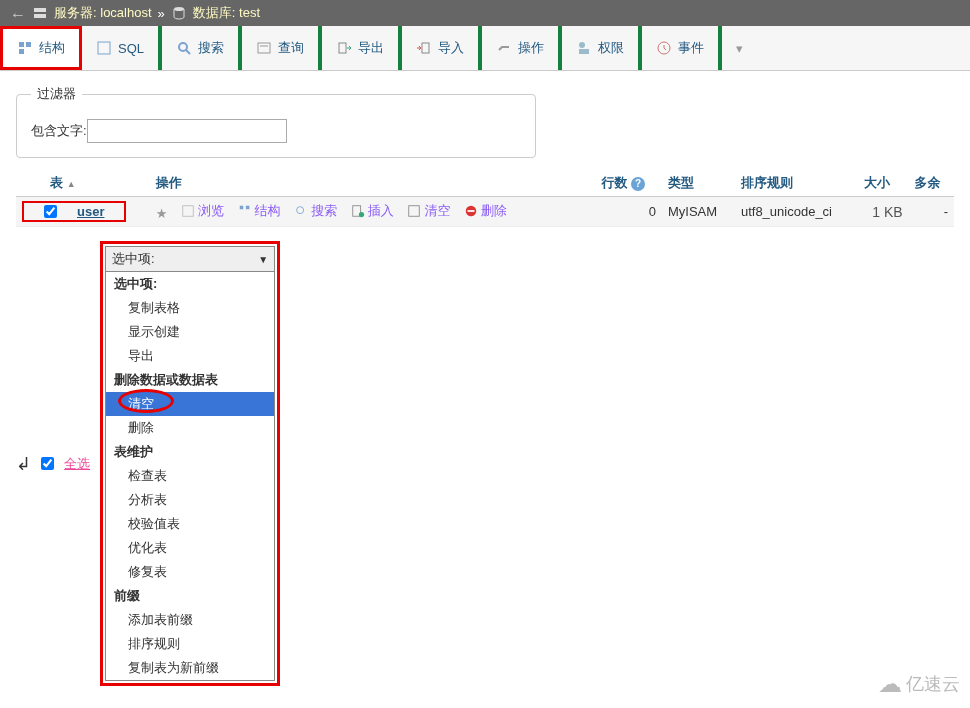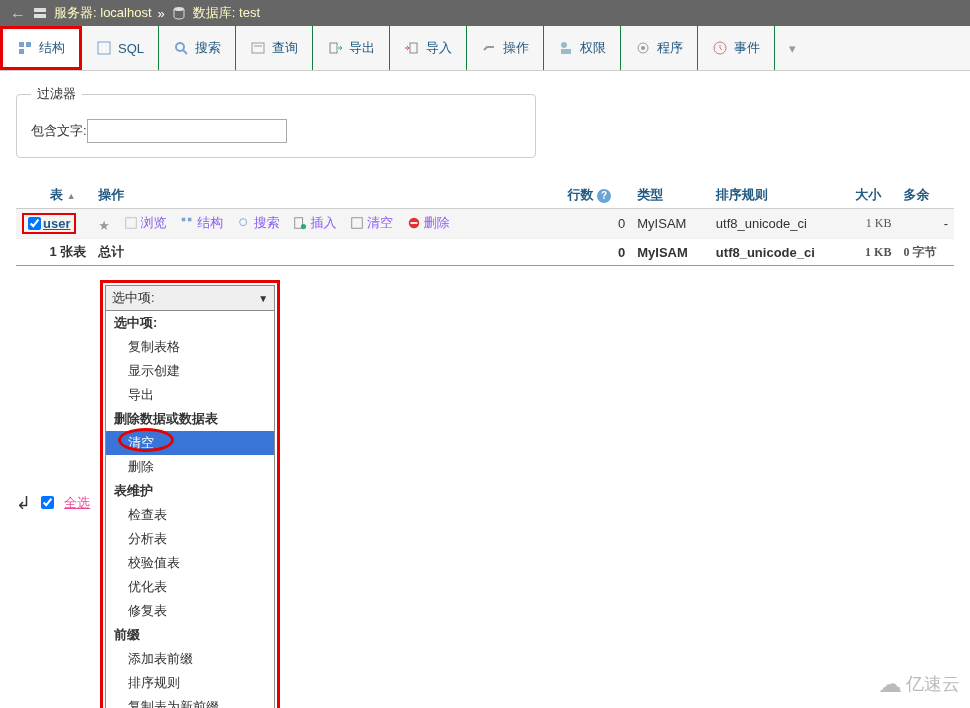--- a/index.html
+++ b/index.html
@@ -4,40 +4,40 @@
 <style>
 * { box-sizing: border-box; margin: 0; padding: 0; }
 body { font-family: sans-serif; font-size: 13px; color: #333; background: #fff; width: 970px; height: 708px; position: relative; }
 
 .breadcrumb { background: #666; color: #fff; padding: 4px 10px; font-size: 13px; display: flex; align-items: center; gap: 6px; }
 .breadcrumb .arrow-back { color: #ccc; font-size: 16px; }
 .breadcrumb a { color: #fef9c3; text-decoration: none; }
 .icon-sm { width: 14px; height: 14px; display: inline-block; vertical-align: middle; }
 
 .tabs { display: flex; background: #f6f6f6; border-bottom: 1px solid #ccc; }
-.tab { display: flex; align-items: center; gap: 6px; padding: 10px 14px; border-right: 1px solid #15803d; color: #235a81; cursor: pointer; font-size: 13px; }
+.tab { display: flex; align-items: center; gap: 6px; padding: 10px 14px; border-right: 4px solid #15803d; color: #235a81; cursor: pointer; font-size: 13px; }
 .tab.active { background: #fff; }
 .red-box { border: 3px solid #e60000; }
 
 .content { padding: 14px 16px; }
-fieldset.filter { border: 1px solid #ccc; padding: 10px 14px 14px; border-radius: 4px; margin-bottom: 24px; max-width: 520px; }
+fieldset.filter { border: 1px solid #ccc; padding: 10px 14px 14px; border-radius: 4px; margin-bottom: 12px; max-width: 520px; }
 fieldset.filter legend { padding: 0 6px; color: #333; }
 .form-row { display: flex; align-items: center; margin-top: 6px; }
 input[type=text] { border: 1px solid #aaa; padding: 4px 6px; background: #fff; height: 24px; }
 
 table.tbl { width: 100%; border-collapse: collapse; font-size: 13px; }
 table.tbl th { text-align: left; padding: 4px 6px; background: #fff; border-bottom: 1px solid #ccc; color: #235a81; cursor: pointer; font-weight: bold; }
 table.tbl td { padding: 4px 6px; border-bottom: 1px solid #eee; }
 tr.data-row td { background: #f5f5f5; }
 tr.totals td { font-weight: bold; border-top: 1px solid #999; border-bottom: 1px solid #999; }
 .op-link { color: #8b5cf6; margin-right: 10px; display: inline-flex; align-items: center; gap: 3px; }
 .op-link.muted { color: #999; }
 td.right, th.right { text-align: right; }
-.kb { font-size: 12px; color: #555; font-family: Liberation Serif, serif; }
-.user-box { border: 2px solid #e60000; padding: 1px 4px; display: inline-flex; align-items: center; gap: 2px; }
+.kb { font-size: 14px; color: #555; }
+.user-box { border: 2px solid #e60000; padding: 1px 20px; display: inline-flex; align-items: center; gap: 20px; }
 
 .select-all-row { display: flex; align-items: center; gap: 10px; margin: 14px 0; }
 .arrow-up-icon { font-size: 18px; transform: scaleX(-1); display:inline-block; }
 .check-all { color: #ec4899; }
 
 .dropdown-wrap { position: relative; border: 3px solid #e60000; padding: 2px; width: 180px; }
 .select-header { border: 1px solid #888; background: #efefef; padding: 3px 6px; display: flex; justify-content: space-between; align-items: center; }
 .select-header .tri { font-size: 10px; }
 .dropdown-list { background: #fff; border: 1px solid #888; border-top: none; }
 .dd-group { font-weight: bold; padding: 3px 8px; color: #333; }
@@ -120,27 +120,20 @@
         <path d="M3 10l3-3 7 0" fill="none" stroke="#999" stroke-width="2"></path>
       </svg>
     <span>操作</span>
   </div>
   <div class="tab">
     <svg class="i" viewBox="0 0 16 16">
         <circle cx="6" cy="5" r="3" fill="#9bc"></circle>
         <rect x="3" y="9" width="10" height="5" fill="#9bc"></rect>
       </svg>
     <span>权限</span>
-  </div>
-  <div class="tab">
-    <svg class="i" viewBox="0 0 16 16">
-        <circle cx="8" cy="8" r="5" fill="none" stroke="#999"></circle>
-        <circle cx="8" cy="8" r="2" fill="#999"></circle>
-      </svg>
-    <span>程序</span>
   </div>
   <div class="tab">
     <svg class="i" viewBox="0 0 16 16">
         <circle cx="8" cy="8" r="6" fill="none" stroke="#c77"></circle>
         <path d="M8 5v3l2 2" fill="none" stroke="#c77"></path>
       </svg>
     <span>事件</span>
   </div>
   <div class="tab" style="border-right:none;color:#999">▾</div>
 </div>
@@ -217,29 +210,20 @@
               </svg>
               <span>删除</span>
             </a>
         </td>
         <td class="right">0</td>
         <td>MyISAM</td>
         <td>utf8_unicode_ci</td>
         <td class="right kb">1 KB</td>
         <td class="right">-</td>
       </tr>
-      <tr class="totals">
-        <td colspan="2" class="right">1 张表</td>
-        <td>总计</td>
-        <td class="right">0</td>
-        <td>MyISAM</td>
-        <td>utf8_unicode_ci</td>
-        <td class="right kb">1 KB</td>
-        <td class="kb">0 字节</td>
-      </tr>
     </tbody>
   </table>
 
   <div class="select-all-row">
     <span class="arrow-up-icon">↳</span>
     <input type="checkbox" checked="" style="">
     <a href="#" class="check-all">全选</a>
 
     <div class="dropdown-wrap">
       <div class="select-header">

